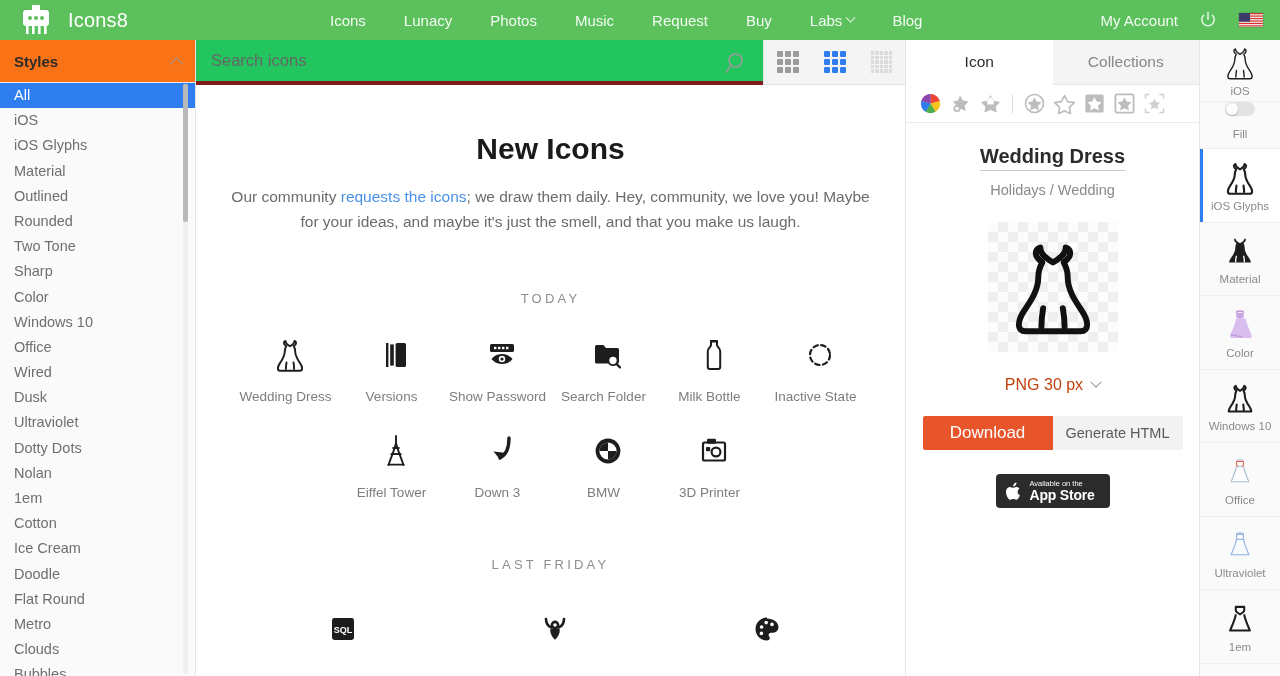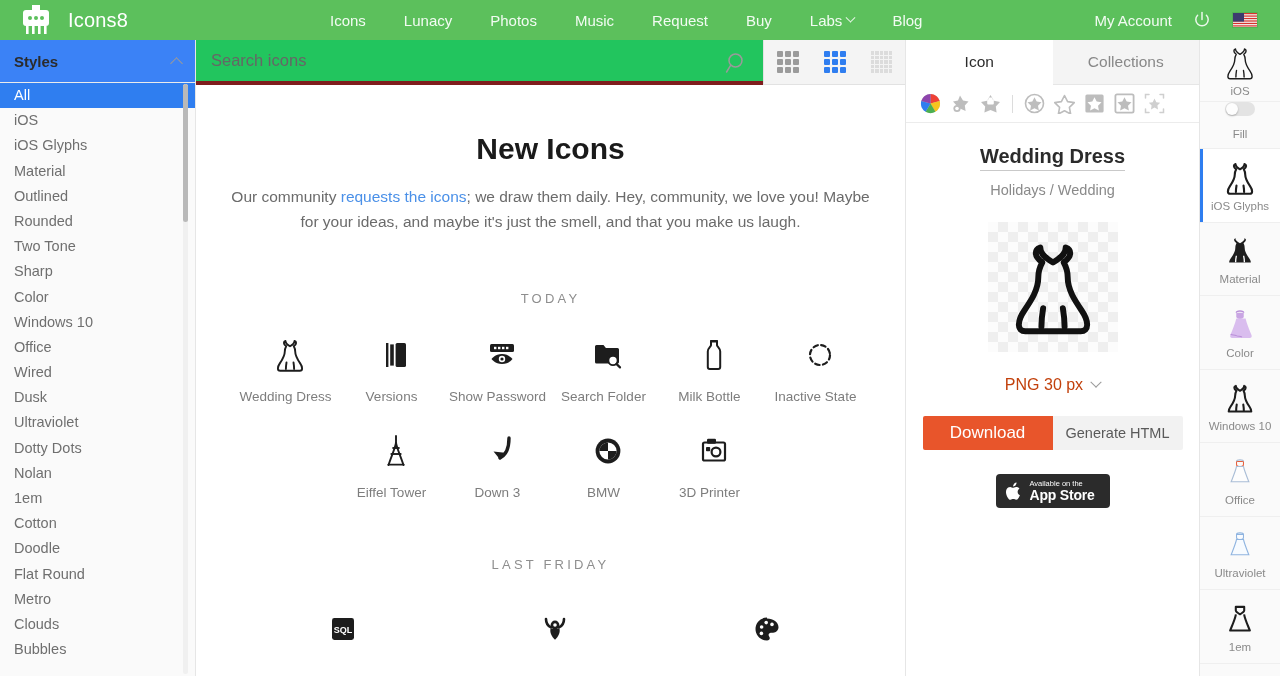--- a/index.html
+++ b/index.html
@@ -27,41 +27,41 @@
   #mainnav { display: flex; align-items: center; gap: 38px; flex: 1; }
   .navlink {
     color: #f2fbf2; font-size: 15px; cursor: pointer; white-space: nowrap;
     display: flex; align-items: center; gap: 5px;
   }
   .caret-dn {
     display:inline-block; width:7px; height:7px;
     border-right:1.6px solid #eaf7ea; border-bottom:1.6px solid #eaf7ea;
     transform: rotate(45deg) translate(-2px,-2px);
   }
-  #topright { display: flex; align-items: center; gap: 20px; padding-right: 22px; }
+  #topright { display: flex; align-items: center; gap: 20px; padding-right: 16px; }
   #account-link { color:#f2fbf2; font-size:15px; cursor:pointer; }
   #power-icon { width: 20px; height: 20px; cursor: pointer; }
   #flag-icon {
     width: 26px; height: 16px; cursor: pointer; position: relative; overflow: hidden;
     border:1px solid rgba(0,0,0,.08);
   }
 
   
   #sidebar {
     position: absolute; top: 40px; left: 0;
     width: 196px; height: 636px;
     background: #fafafa;
     border-right: 1px solid #e6e6e6;
     overflow: hidden;
   }
   #styles-header {
     height: 43px; display:flex; align-items:center; justify-content: space-between;
     padding: 0 14px 0 14px;
     border-bottom: 1px solid #ebebeb;
-    background: #3b82f6;
+    background: #f97316;
   }
   #styles-title { font-size: 15px; font-weight: bold; color: #2b2b2b; }
   .caret-up {
     width: 9px; height: 9px;
     border-left: 1.5px solid #9a9a9a; border-top: 1.5px solid #9a9a9a;
     transform: rotate(45deg); margin-top: 4px;
   }
   #style-list { list-style: none; }
   .style-item {
     height: 25.2px; line-height: 25.2px;
@@ -334,20 +334,21 @@
     <li class="style-item">Color</li>
     <li class="style-item">Windows 10</li>
     <li class="style-item">Office</li>
     <li class="style-item">Wired</li>
     <li class="style-item">Dusk</li>
     <li class="style-item">Ultraviolet</li>
     <li class="style-item">Dotty Dots</li>
     <li class="style-item">Nolan</li>
     <li class="style-item">1em</li>
     <li class="style-item">Cotton</li>
+    <li class="style-item">Ice Cream</li>
     <li class="style-item">Doodle</li>
     <li class="style-item">Flat Round</li>
     <li class="style-item">Metro</li>
     <li class="style-item">Clouds</li>
     <li class="style-item">Bubbles</li>
   </ul>
   <div id="sb-track">
     <div id="sb-thumb"></div>
   </div>
 </div>

